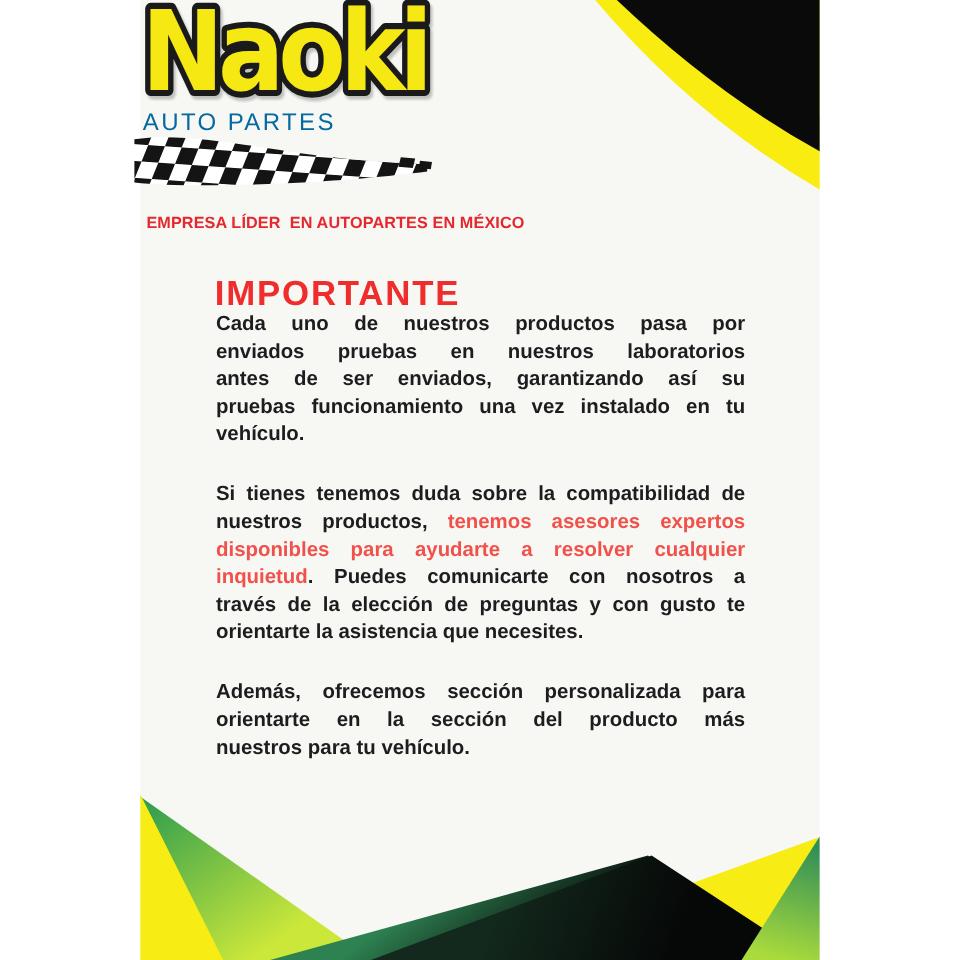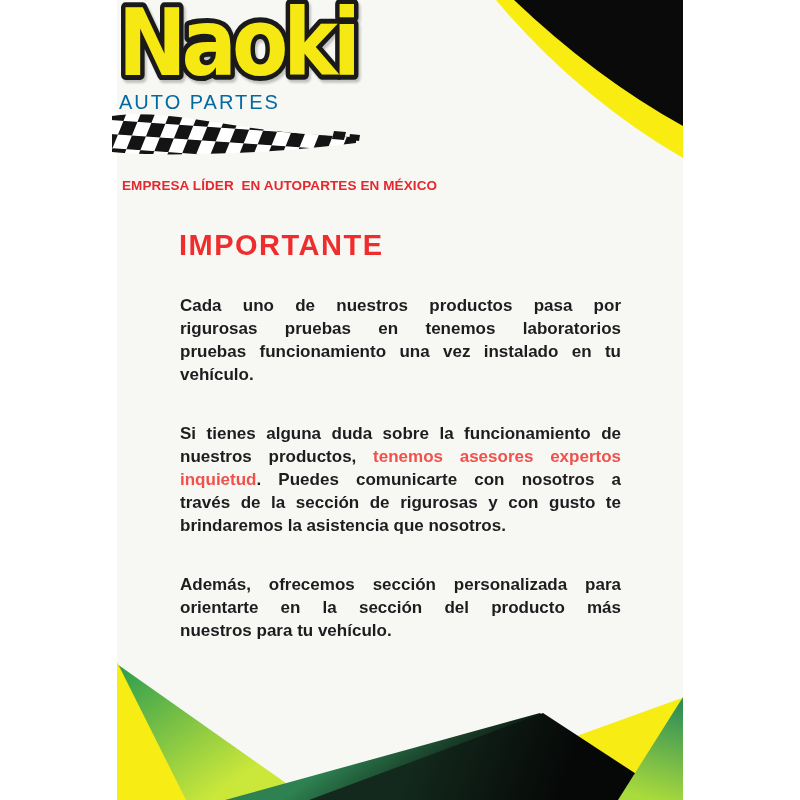--- a/index.html
+++ b/index.html
@@ -26,21 +26,21 @@
     fill:var(--brand_yellow);stroke:var(--logo_outline);stroke-width:9px;
     stroke-linejoin:round;paint-order:stroke fill;}
   .subtext{position:absolute;left:119px;top:91px;font-size:20px;letter-spacing:2px;
     color:#0369a1;font-weight:400;white-space:pre;}
   .tagline{position:absolute;left:122px;top:154px;font-size:13.5px;font-weight:700;
     color:var(--banner_red);white-space:pre;letter-spacing:0.1px;margin-top:24px;}
   .heading{position:absolute;left:179px;top:197px;font-size:29px;font-weight:800;
     letter-spacing:1.5px;color:var(--heading_red);margin-top:32px;}
   .bodytext{position:absolute;left:180px;top:258px;width:441px;color:var(--body_text);
     font-size:17px;font-weight:700;}
-  .para{margin-bottom:27px;margin-top:36px;}
+  .para{margin-bottom:27px;}
   .line{line-height:23px;height:23px;text-align:justify;text-align-last:justify;
     white-space:nowrap;overflow:visible;}
   .line.last{text-align:center;text-align-last:left;}
   .red{color:var(--accent_red);}
 </style>
 </head>
 <body>
 
 <div class="canvas">
 
@@ -101,30 +101,32 @@
 
   <div class="subtext">AUTO PARTES</div>
 
   <div class="tagline">EMPRESA LÍDER  EN AUTOPARTES EN MÉXICO</div>
 
   <div class="heading">IMPORTANTE</div>
 
   <div class="bodytext" id="paragraphs">
       <div class="para">
         <div class="line"><span>Cada uno de nuestros productos pasa por</span></div>
-        <div class="line"><span>rigurosas pruebas en tenemos laboratorios</span></div>
+        <div class="line"><span>enviados pruebas en nuestros laboratorios</span></div>
+        <div class="line"><span>antes de ser enviados, garantizando así su</span></div>
         <div class="line"><span>pruebas funcionamiento una vez instalado en tu</span></div>
         <div class="line last"><span>vehículo.</span></div>
       </div>
       <div class="para">
-        <div class="line"><span>Si tienes alguna duda sobre la funcionamiento de</span></div>
+        <div class="line"><span>Si tienes tenemos duda sobre la compatibilidad de</span></div>
         <div class="line"><span>nuestros productos, </span><span class="red">tenemos asesores expertos</span></div>
+        <div class="line"><span class="red">disponibles para ayudarte a resolver cualquier</span></div>
         <div class="line"><span class="red">inquietud</span><span>. Puedes comunicarte con nosotros a</span></div>
-        <div class="line"><span>través de la sección de rigurosas y con gusto te</span></div>
-        <div class="line last"><span>brindaremos la asistencia que nosotros.</span></div>
+        <div class="line"><span>través de la elección de preguntas y con gusto te</span></div>
+        <div class="line last"><span>orientarte la asistencia que necesites.</span></div>
       </div>
       <div class="para">
         <div class="line"><span>Además, ofrecemos sección personalizada para</span></div>
         <div class="line"><span>orientarte en la sección del producto más</span></div>
         <div class="line last"><span>nuestros para tu vehículo.</span></div>
       </div>
     </div>
 
 </div>
 

